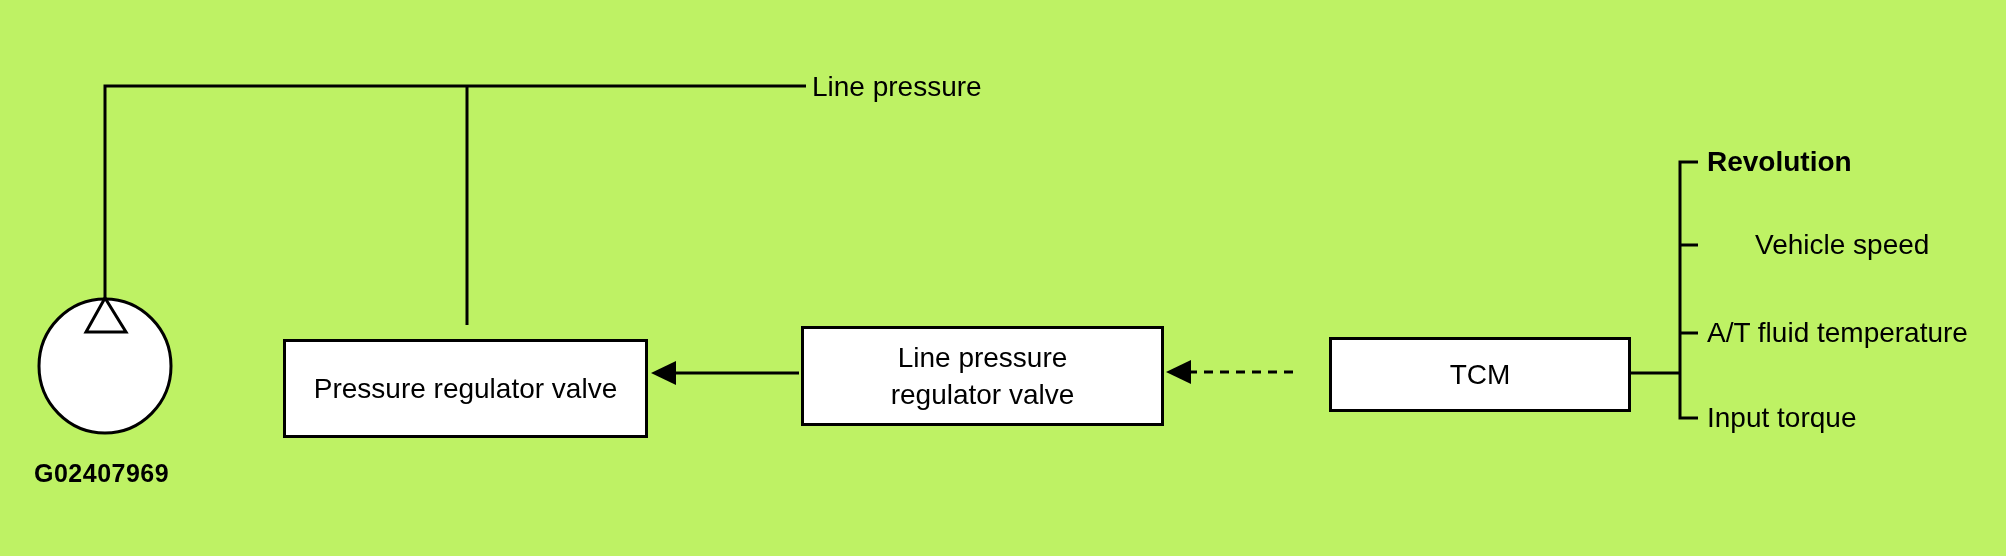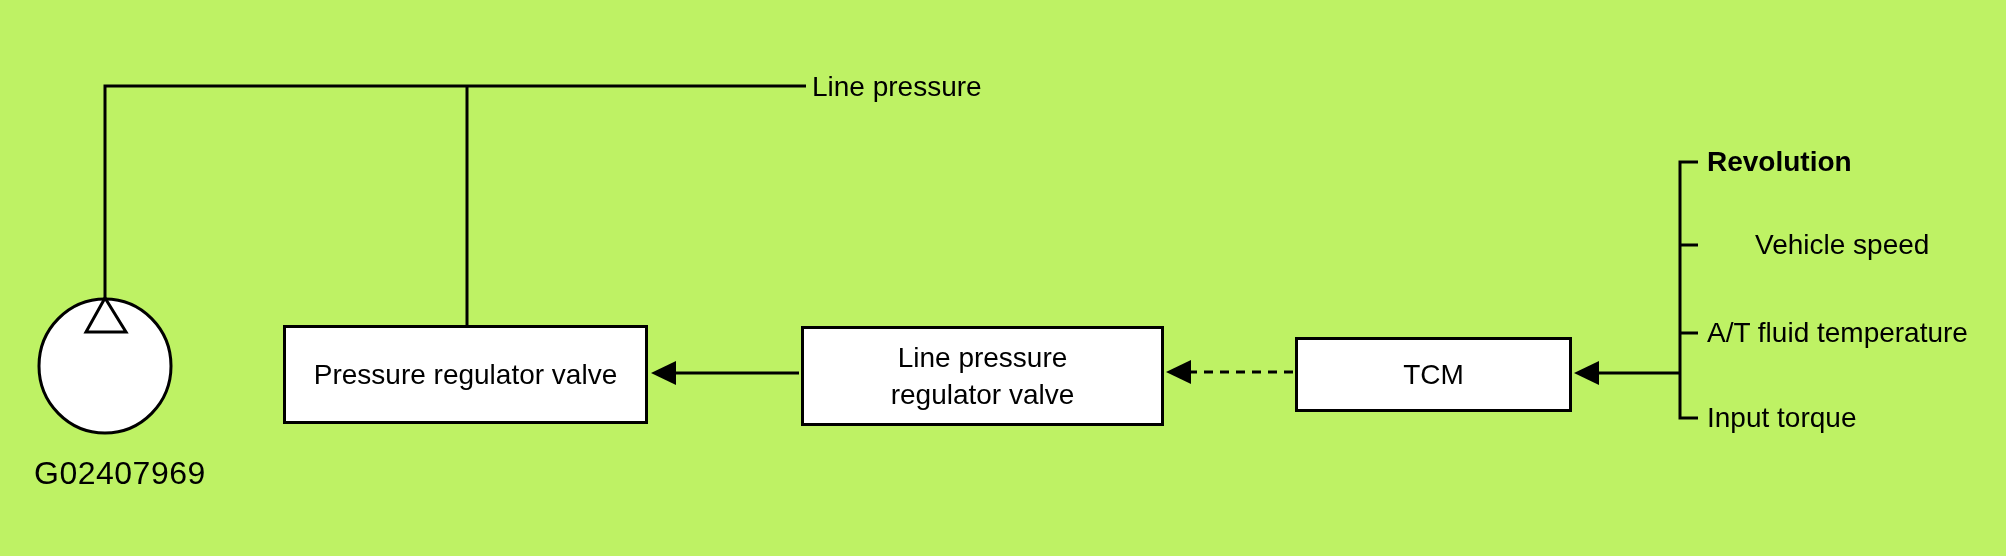--- a/index.html
+++ b/index.html
@@ -37,33 +37,33 @@
     background: #ffffff;
     display: flex;
     flex-direction: column;
     align-items: center;
     justify-content: center;
     text-align: center;
     font-size: 28px;
     line-height: 37px;
     color: #000000;
   }
-  .box-regulator { left: 283px; top: 325px; width: 365px; height: 99px; }
+  .box-regulator { left: 283px; top: 339px; width: 365px; height: 99px; }
   .box-solenoid  { left: 801px; top: 326px; width: 363px; height: 100px; }
-  .box-tcm       { left: 1295px; top: 337px; width: 277px; height: 75px; }
+  .box-tcm       { left: 1329px; top: 337px; width: 302px; height: 75px; }
 
   .label-line-pressure { left: 812px; top: 72px; }
   .label-sensor-0 { left: 1707px; top: 147px; font-weight: bold; }
   .label-sensor-1 { left: 1707px; top: 230px; margin-left: 48px; }
   .label-sensor-2 { left: 1707px; top: 318px; }
   .label-sensor-3 { left: 1707px; top: 403px; }
   .label-figure-id {
     left: 34px; top: 458px;
-    font-size: 32px;
-    font-weight: normal;
+    font-size: 25px;
+    font-weight: bold;
     letter-spacing: 0.5px;
   }
 </style>
 </head>
 <body>
 
 <div class="stage">
 
   <svg class="wires" viewBox="0 0 2006 556">
 

